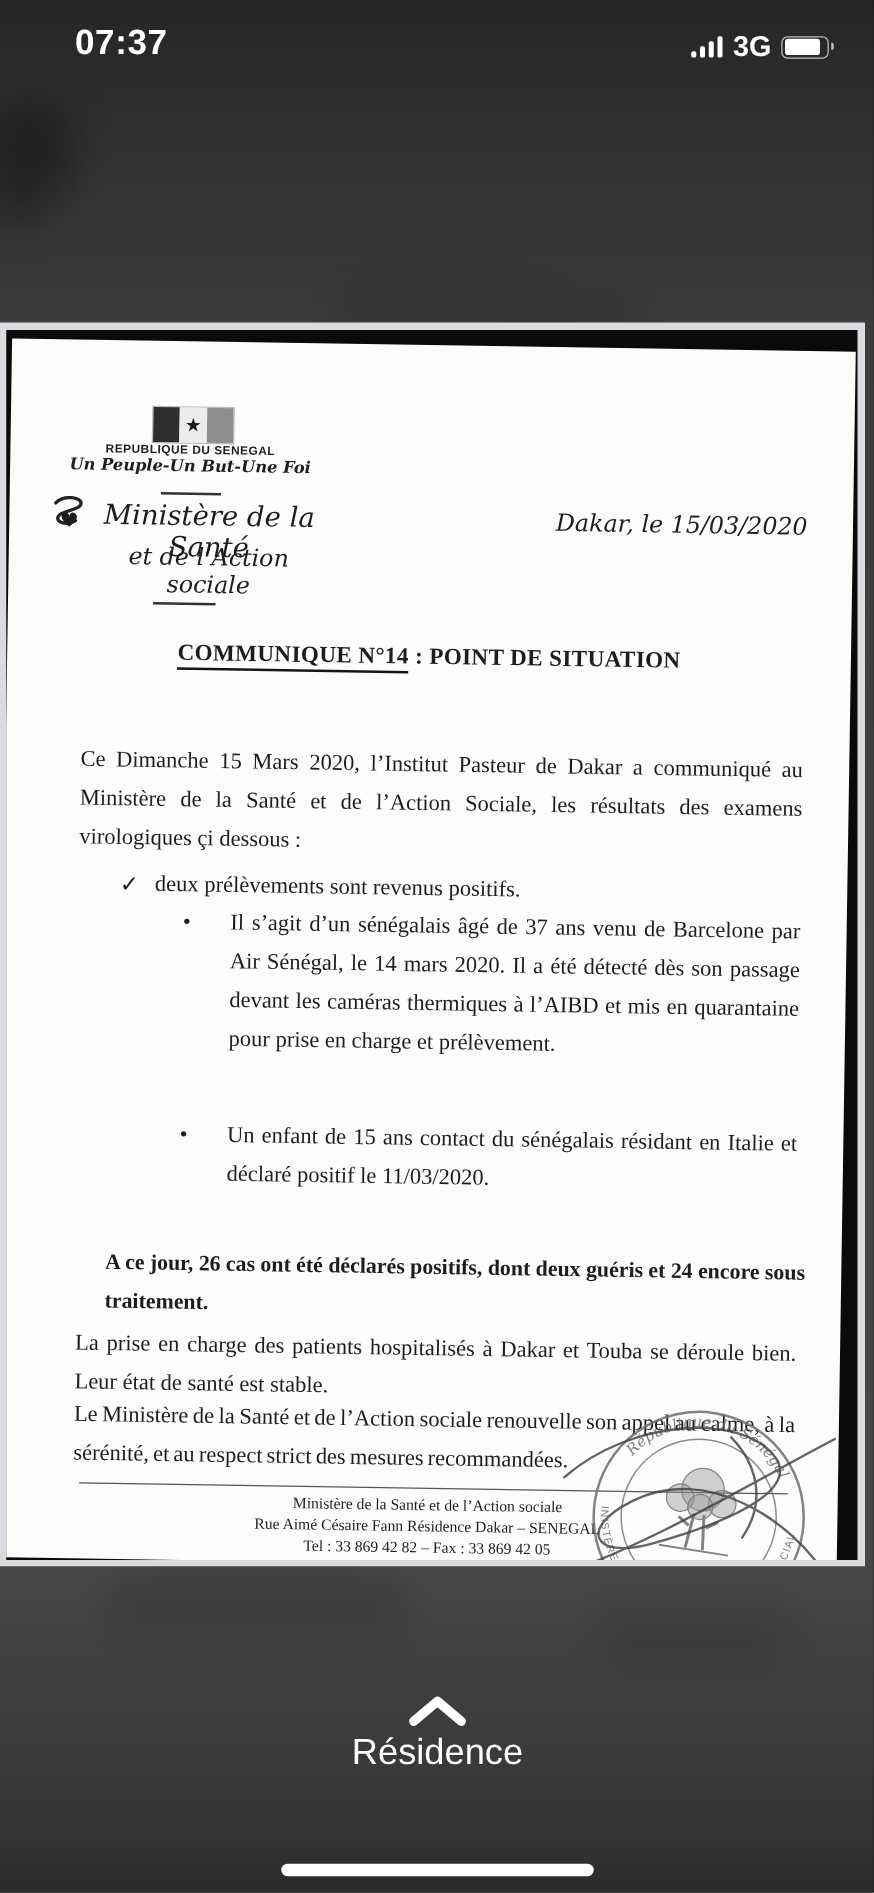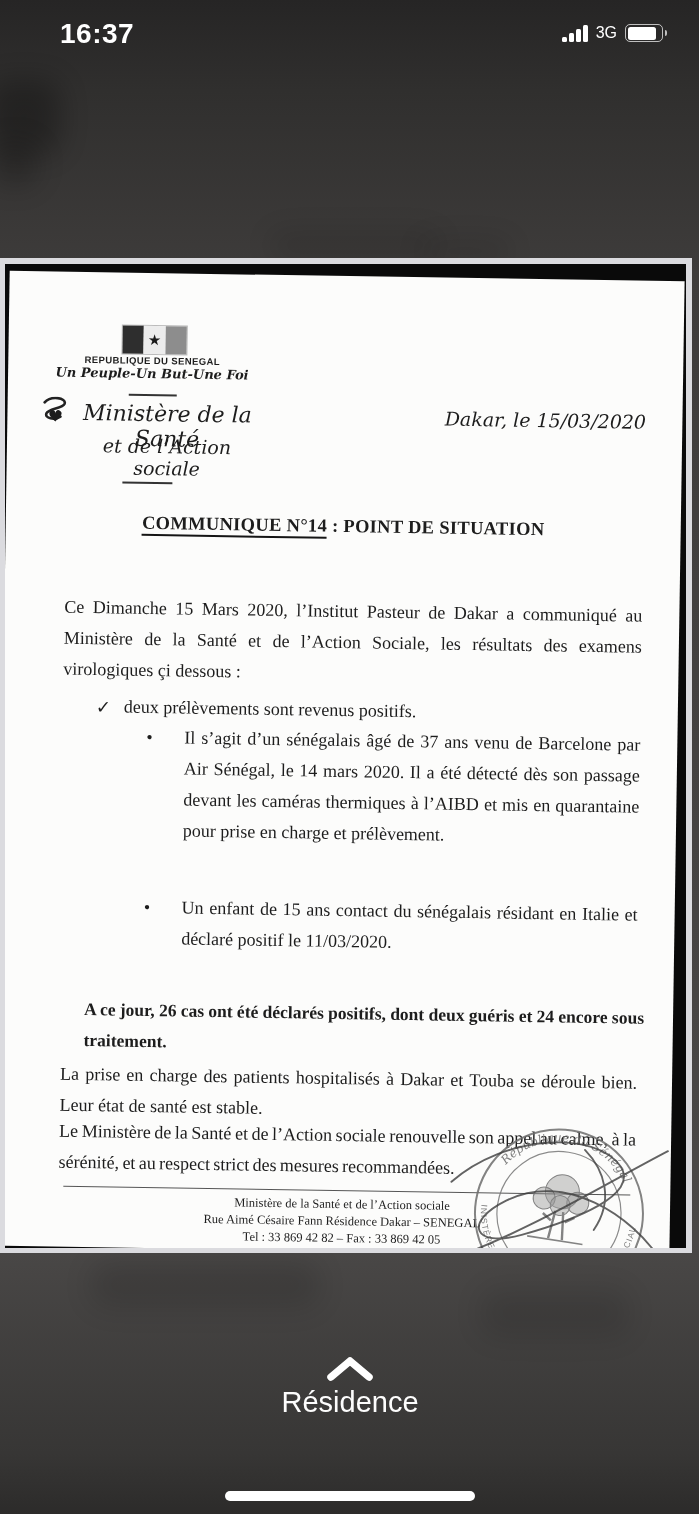--- a/index.html
+++ b/index.html
@@ -10,21 +10,21 @@
   }
   .blob{position:absolute;background:#000;filter:blur(14px);border-radius:18px;pointer-events:none;}
   
   .statusbar{position:absolute;left:0;top:0;width:699px;height:62px;}
   .sb-time{position:absolute;left:60px;top:18px;color:#fff;font-size:28px;font-weight:600;letter-spacing:.5px;}
   .sb-right{position:absolute;right:36px;top:24px;display:flex;align-items:center;gap:8px;}
   .sig{display:flex;align-items:flex-end;gap:2.5px;height:17px;}
   .sig i{display:block;width:4.5px;background:#fff;border-radius:1.5px;}
   .sig i:nth-child(1){height:5px}.sig i:nth-child(2){height:9px}
   .sig i:nth-child(3){height:13px}.sig i:nth-child(4){height:17px}
-  .sb-net{color:#fff;font-size:16px;font-weight:400;}
+  .sb-net{color:#fff;font-size:23px;font-weight:700;}
   .batt{position:relative;width:36px;height:16px;border:1.5px solid rgba(255,255,255,.7);border-radius:5px;}
   .batt i{position:absolute;left:1.5px;top:1.5px;bottom:1.5px;width:28px;background:#fff;border-radius:2.5px;}
   .batt em{position:absolute;right:-5px;top:4.5px;width:2.5px;height:6px;background:rgba(255,255,255,.7);border-radius:0 2px 2px 0;}
   
   .photo{position:absolute;left:0;top:258px;width:692px;height:995px;background:#dbdbdf;}
   .photo-black{position:absolute;left:5px;top:6px;right:6px;bottom:5px;background:#0a0a0a;overflow:hidden;}
   .paper{position:absolute;left:-3px;top:12px;right:9px;bottom:-3px;background:#fcfcfb;transform:rotate(0.9deg);transform-origin:50% 50%;}
   .paper *{color:#1d1d1d;}
   .doc{position:absolute;inset:0;font-family:"Liberation Serif","DejaVu Serif",serif;}
   
@@ -69,21 +69,21 @@
 <div class="screen">
 
   <div class="blob" style="left:-12px;top:80px;width:72px;height:74px;opacity:.28"></div>
   <div class="blob" style="left:-8px;top:142px;width:46px;height:44px;opacity:.2"></div>
   <div class="blob" style="left:270px;top:232px;width:170px;height:26px;opacity:.12"></div>
   <div class="blob" style="left:420px;top:240px;width:90px;height:22px;opacity:.12"></div>
   <div class="blob" style="left:90px;top:1262px;width:230px;height:46px;opacity:.12"></div>
   <div class="blob" style="left:480px;top:1288px;width:150px;height:50px;opacity:.1"></div>
 
   <div class="statusbar">
-    <div class="sb-time">16:37</div>
+    <div class="sb-time">07:37</div>
     <div class="sb-right">
       <div class="sig">
           <i></i>
           <i></i>
           <i></i>
           <i></i>
         </div>
       <div class="sb-net">3G</div>
       <div class="batt">
           <i></i>

